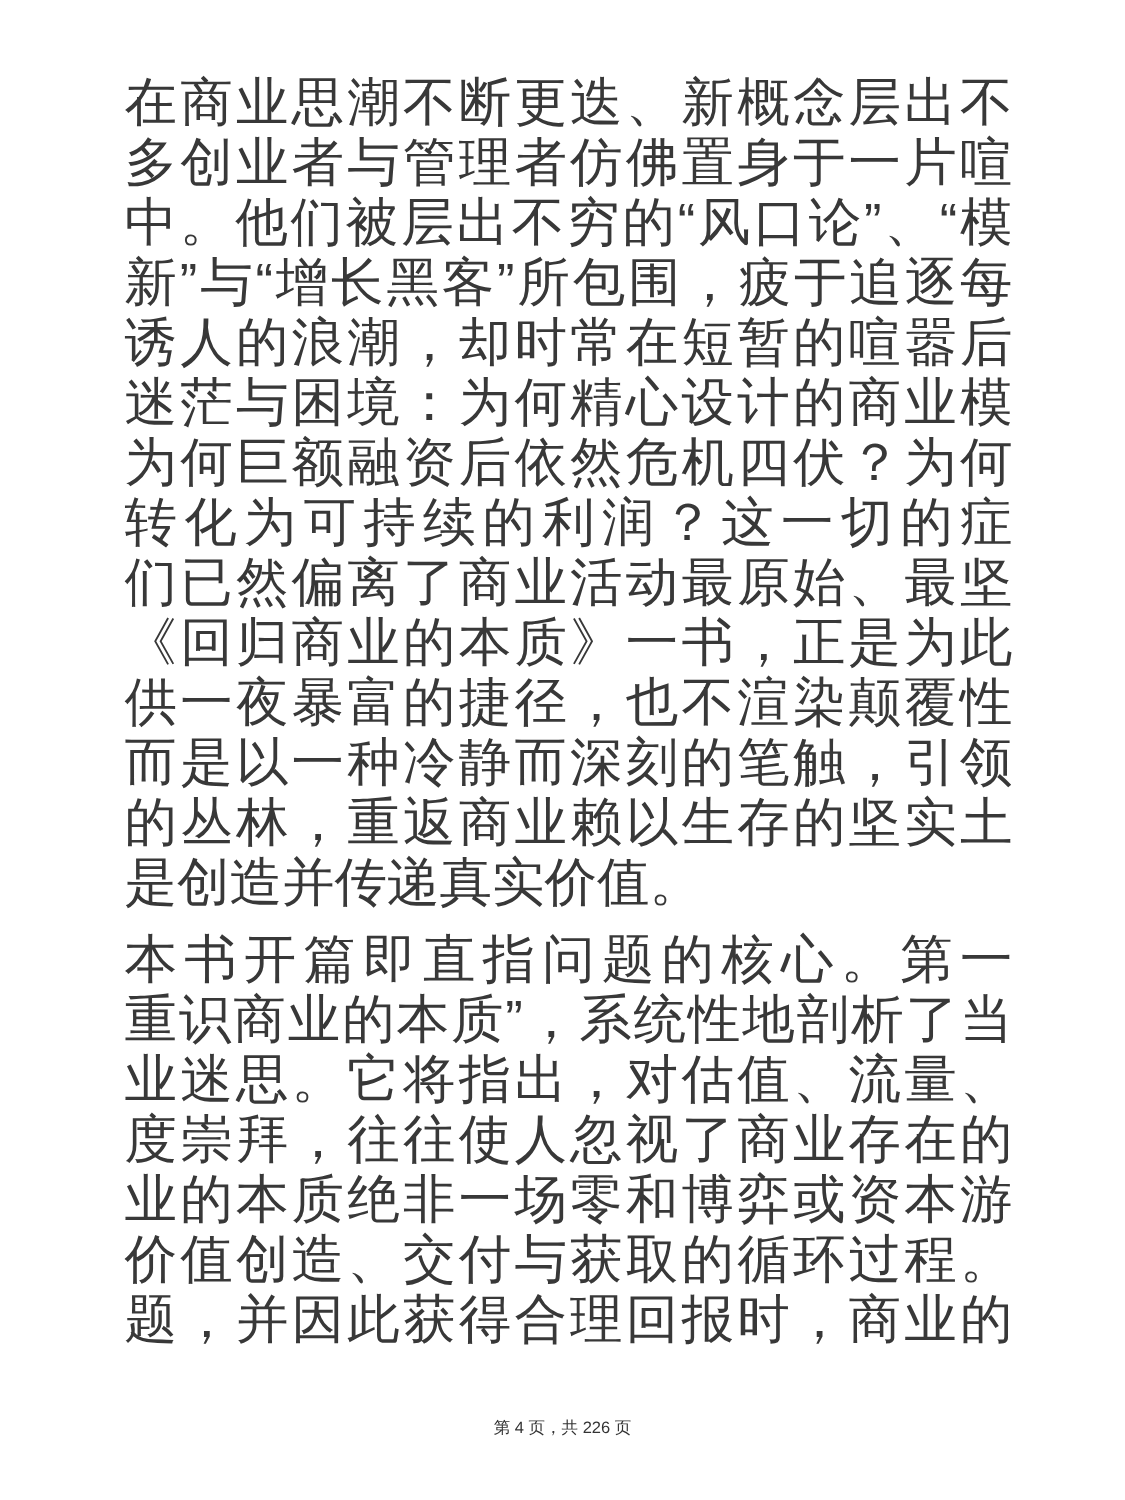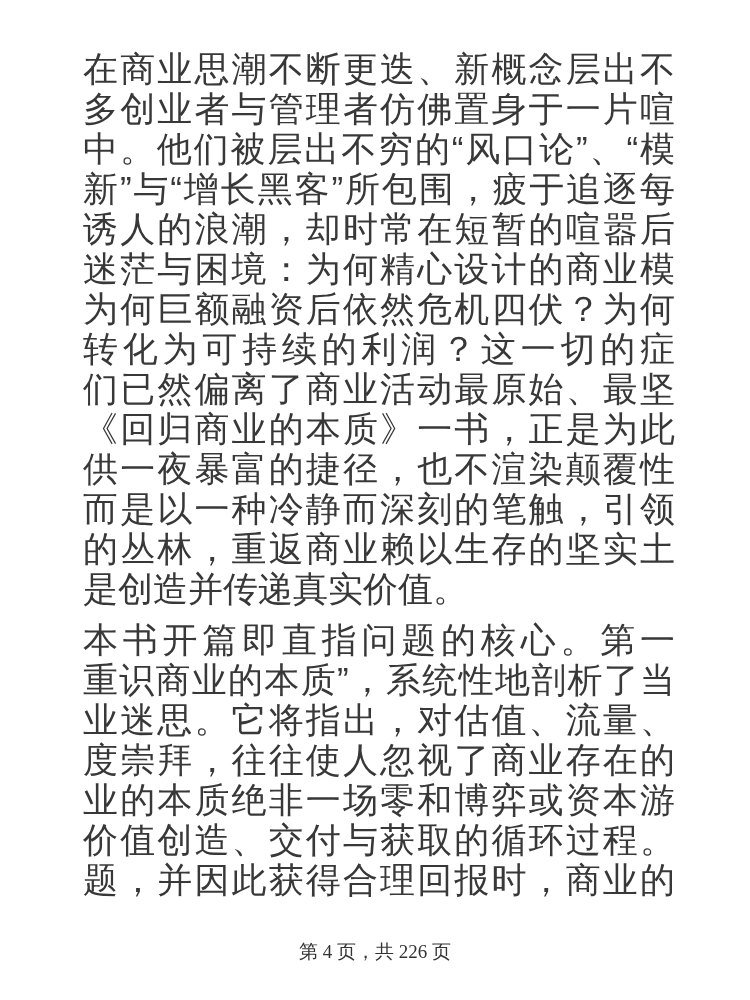--- a/index.html
+++ b/index.html
@@ -31,22 +31,22 @@
   .line.para-end {
     text-align: right;
     text-align-last: left;
   }
   .page-footer {
     position: absolute;
     top: 941px;
     left: 0;
     width: 750px;
     text-align: center;
-    font-family: Liberation Serif, serif;
-    font-size: 19px;
+    font-family: Liberation Sans, sans-serif;
+    font-size: 11px;
     line-height: 22px;
     color: #333333;
   }
 </style>
 </head>
 <body>
 
 <div class="text-layer">
 
   <div class="para">

